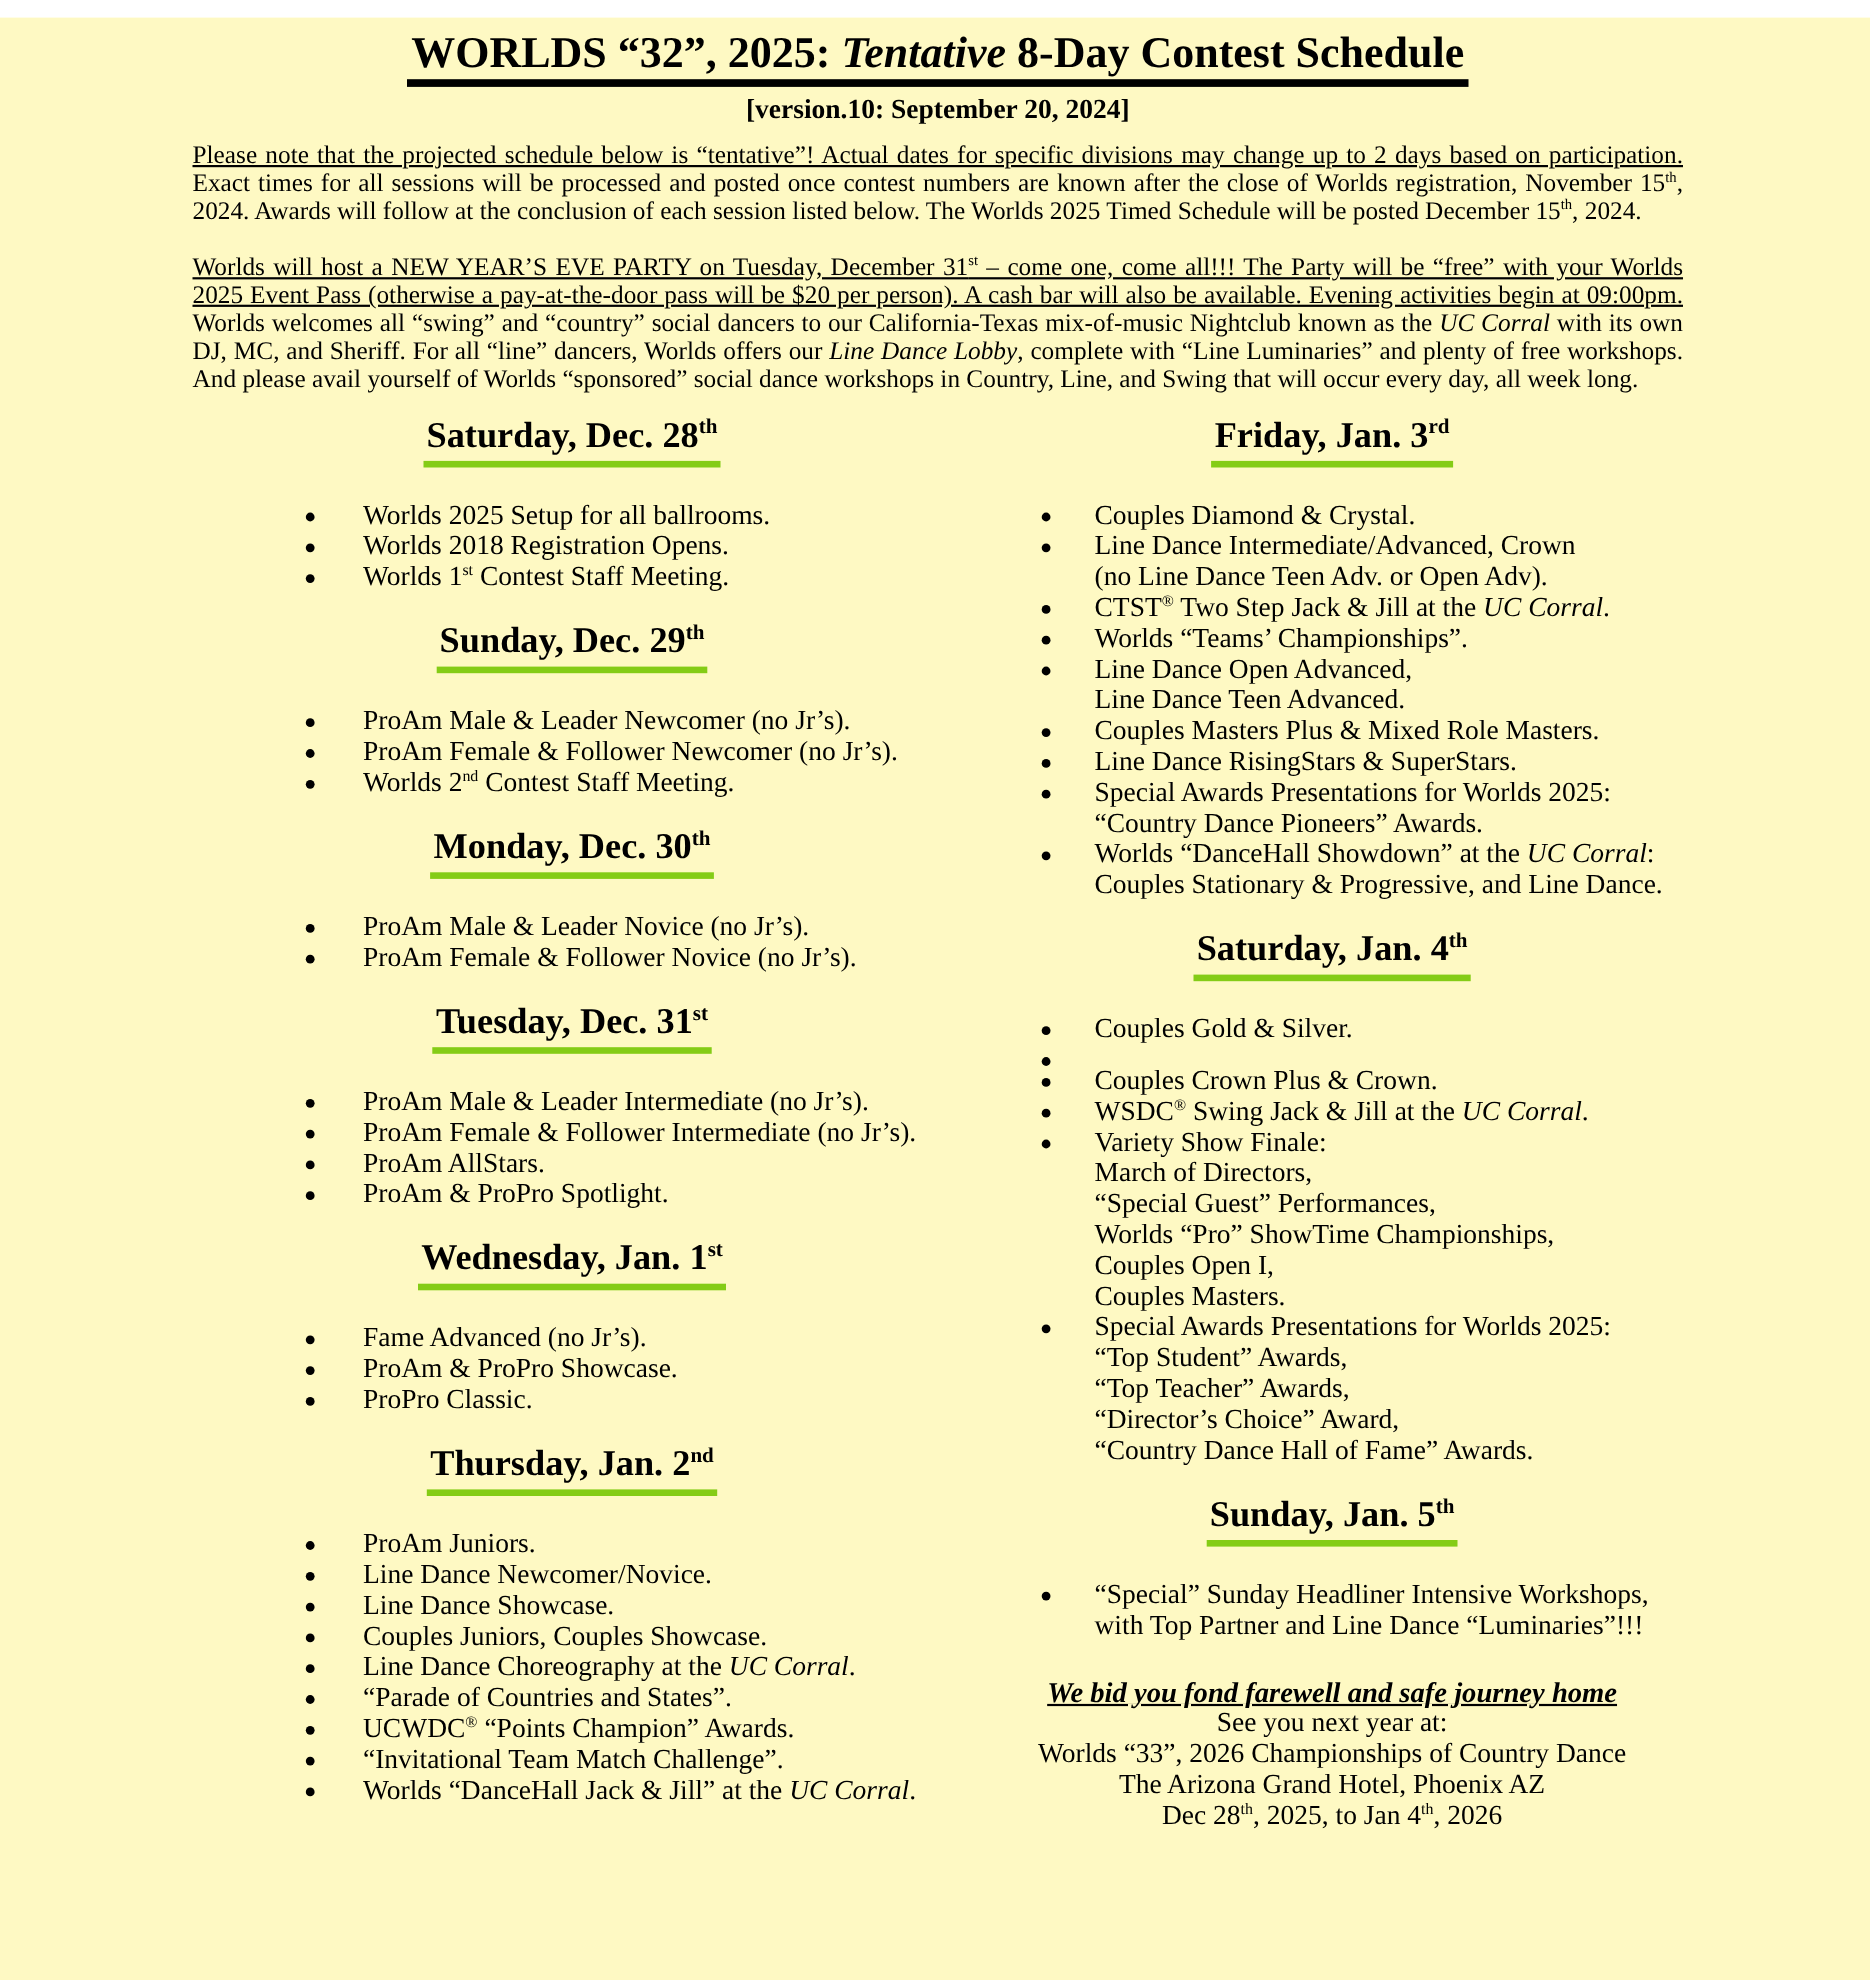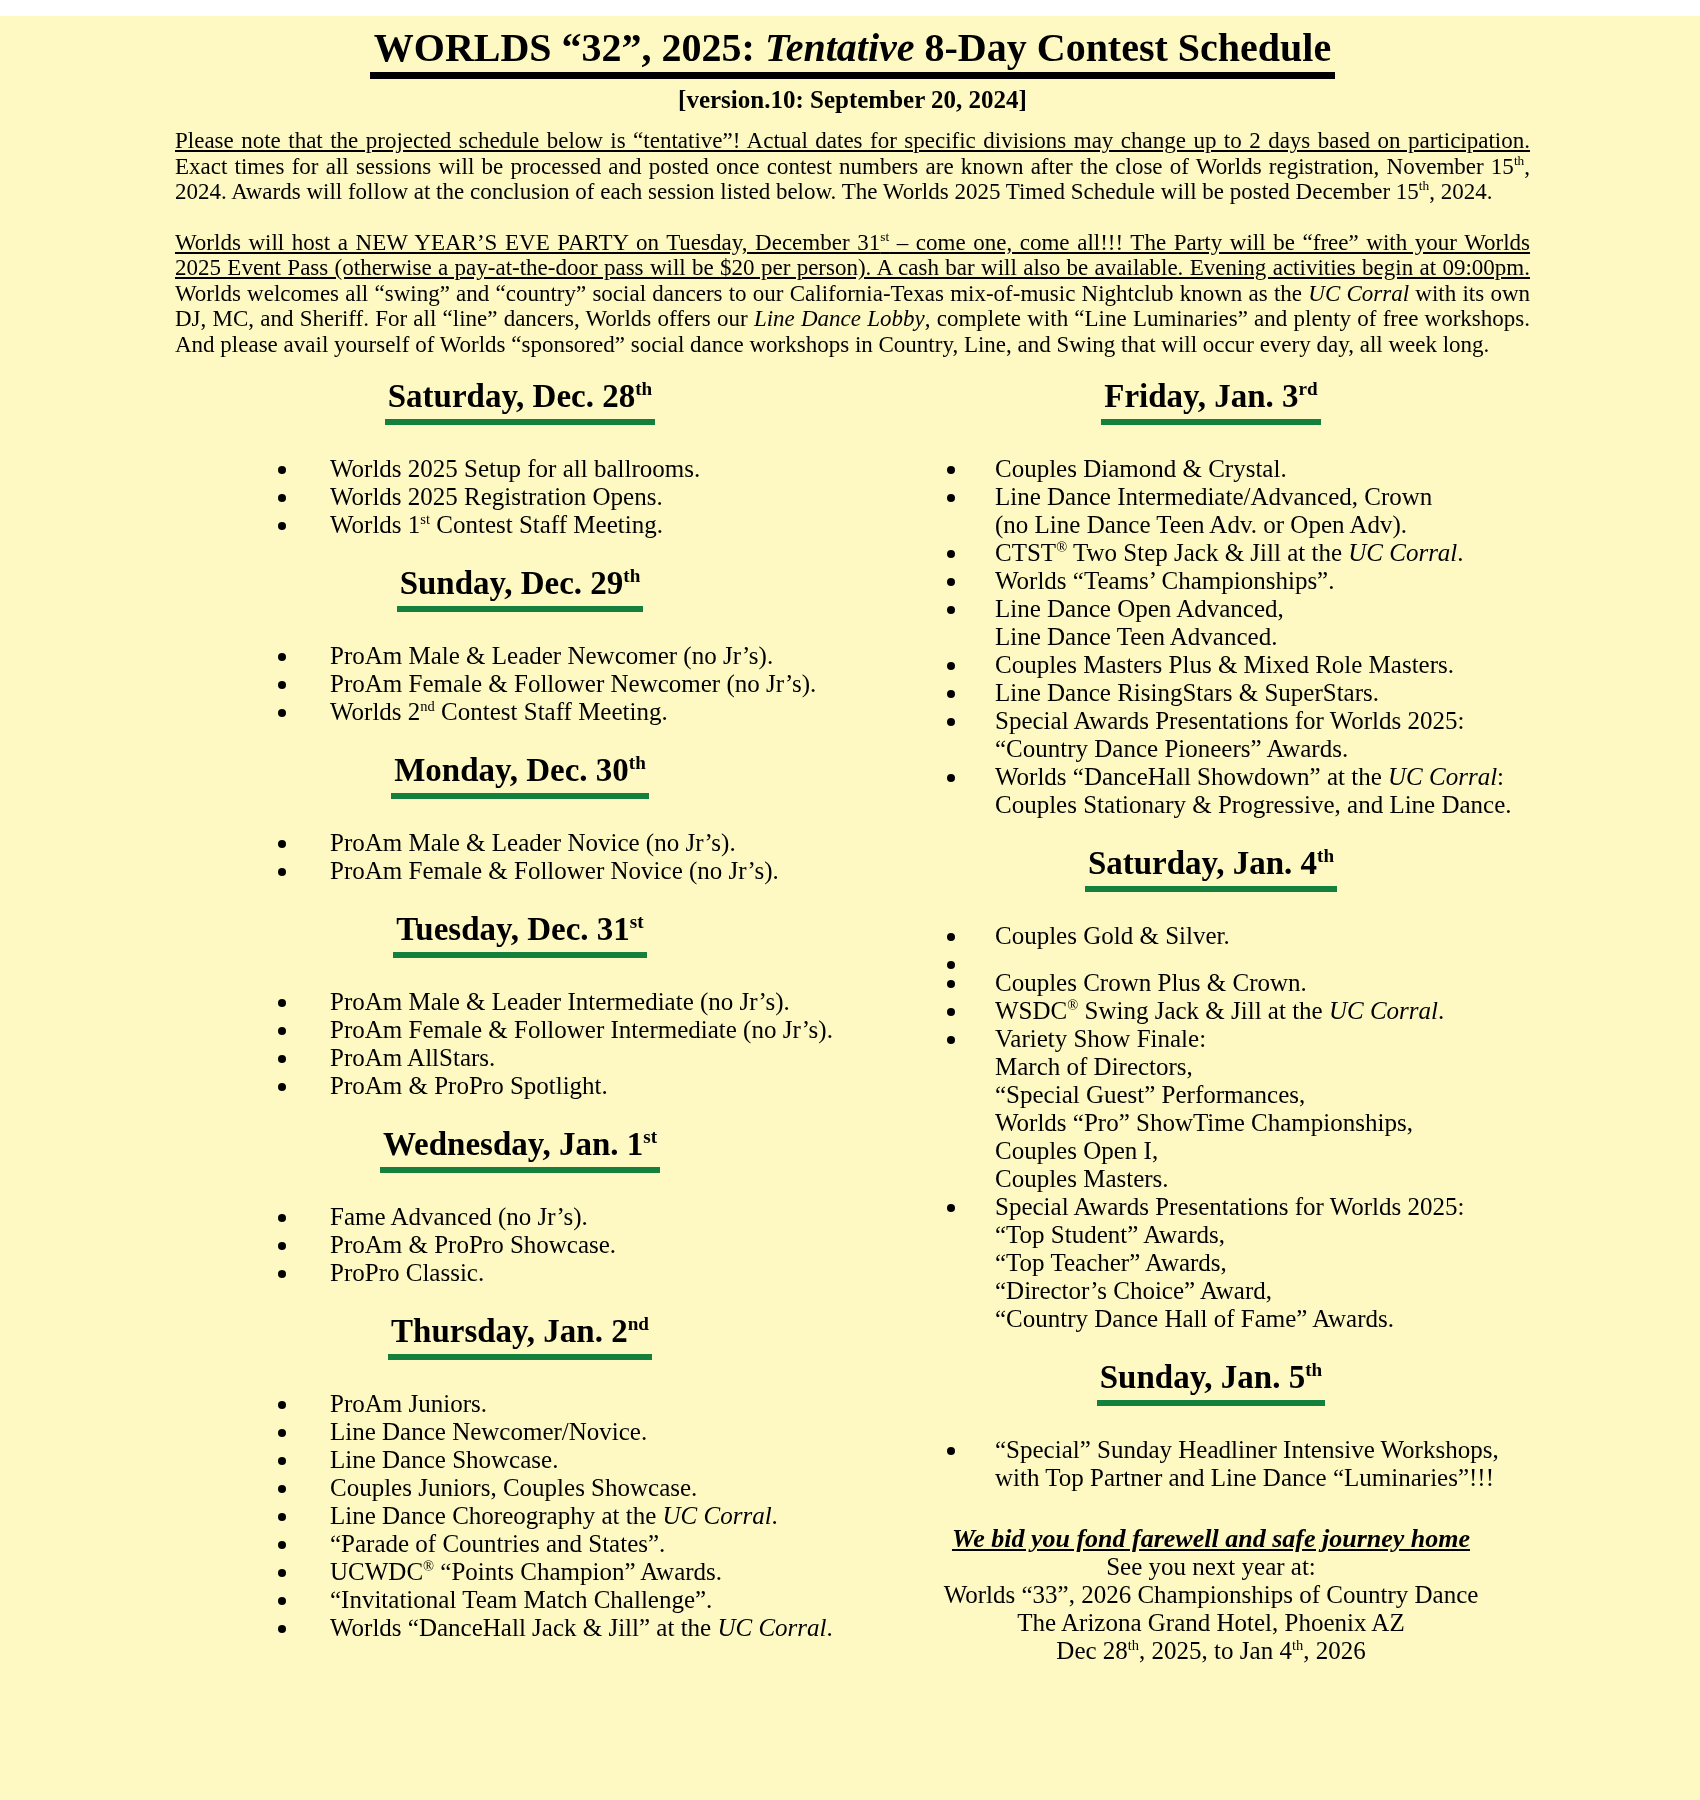--- a/index.html
+++ b/index.html
@@ -15,21 +15,21 @@
   .para.second{margin-top:25px;}
   .tul{text-decoration:underline;}
   sup{font-size:58%;line-height:0;vertical-align:super;}
 
   .columns{display:flex;margin-top:20px;align-items:flex-start;}
   .col-left{width:690px;flex:0 0 690px;}
   .col-right{width:640px;flex:0 0 640px;margin-left:26px;}
 
   .day-section{margin-bottom:25px;}
   .day-heading{text-align:center;font-size:33px;font-weight:bold;line-height:38px;margin:0 0 30px 0;white-space:nowrap;}
-  .day-heading .hspan{display:inline-block;border-bottom:6px solid #15803d;padding:0 3px 4px 3px;}
+  .day-heading .hspan{display:inline-block;border-bottom:6px solid #84cc16;padding:0 3px 4px 3px;}
 
   .items{font-size:25px;line-height:28px;}
   .item{display:flex;margin:0;}
   .col-left .item{padding-left:103px;}
   .col-right .item{padding-left:56px;}
   .col-left .dot{flex:0 0 52px;}
   .col-right .dot{flex:0 0 48px;}
   .dot::before{content:'';display:block;width:8px;height:8px;border-radius:50%;background:#000;margin-top:11px;}
   .itxt{white-space:nowrap;}
 
@@ -57,21 +57,21 @@
     <div class="day-heading">
       <span class="hspan">Saturday, Dec. 28<sup>th</sup></span>
     </div>
     <div class="items">
               <div class="item">
                 <span class="dot"></span>
                 <div class="itxt">Worlds 2025 Setup for all ballrooms.</div>
               </div>
               <div class="item">
                 <span class="dot"></span>
-                <div class="itxt">Worlds 2025 Registration Opens.</div>
+                <div class="itxt">Worlds 2018 Registration Opens.</div>
               </div>
               <div class="item">
                 <span class="dot"></span>
                 <div class="itxt">Worlds 1<sup>st</sup> Contest Staff Meeting.</div>
               </div>
             </div>
   </div>
 
   <div class="day-section">
     <div class="day-heading">

